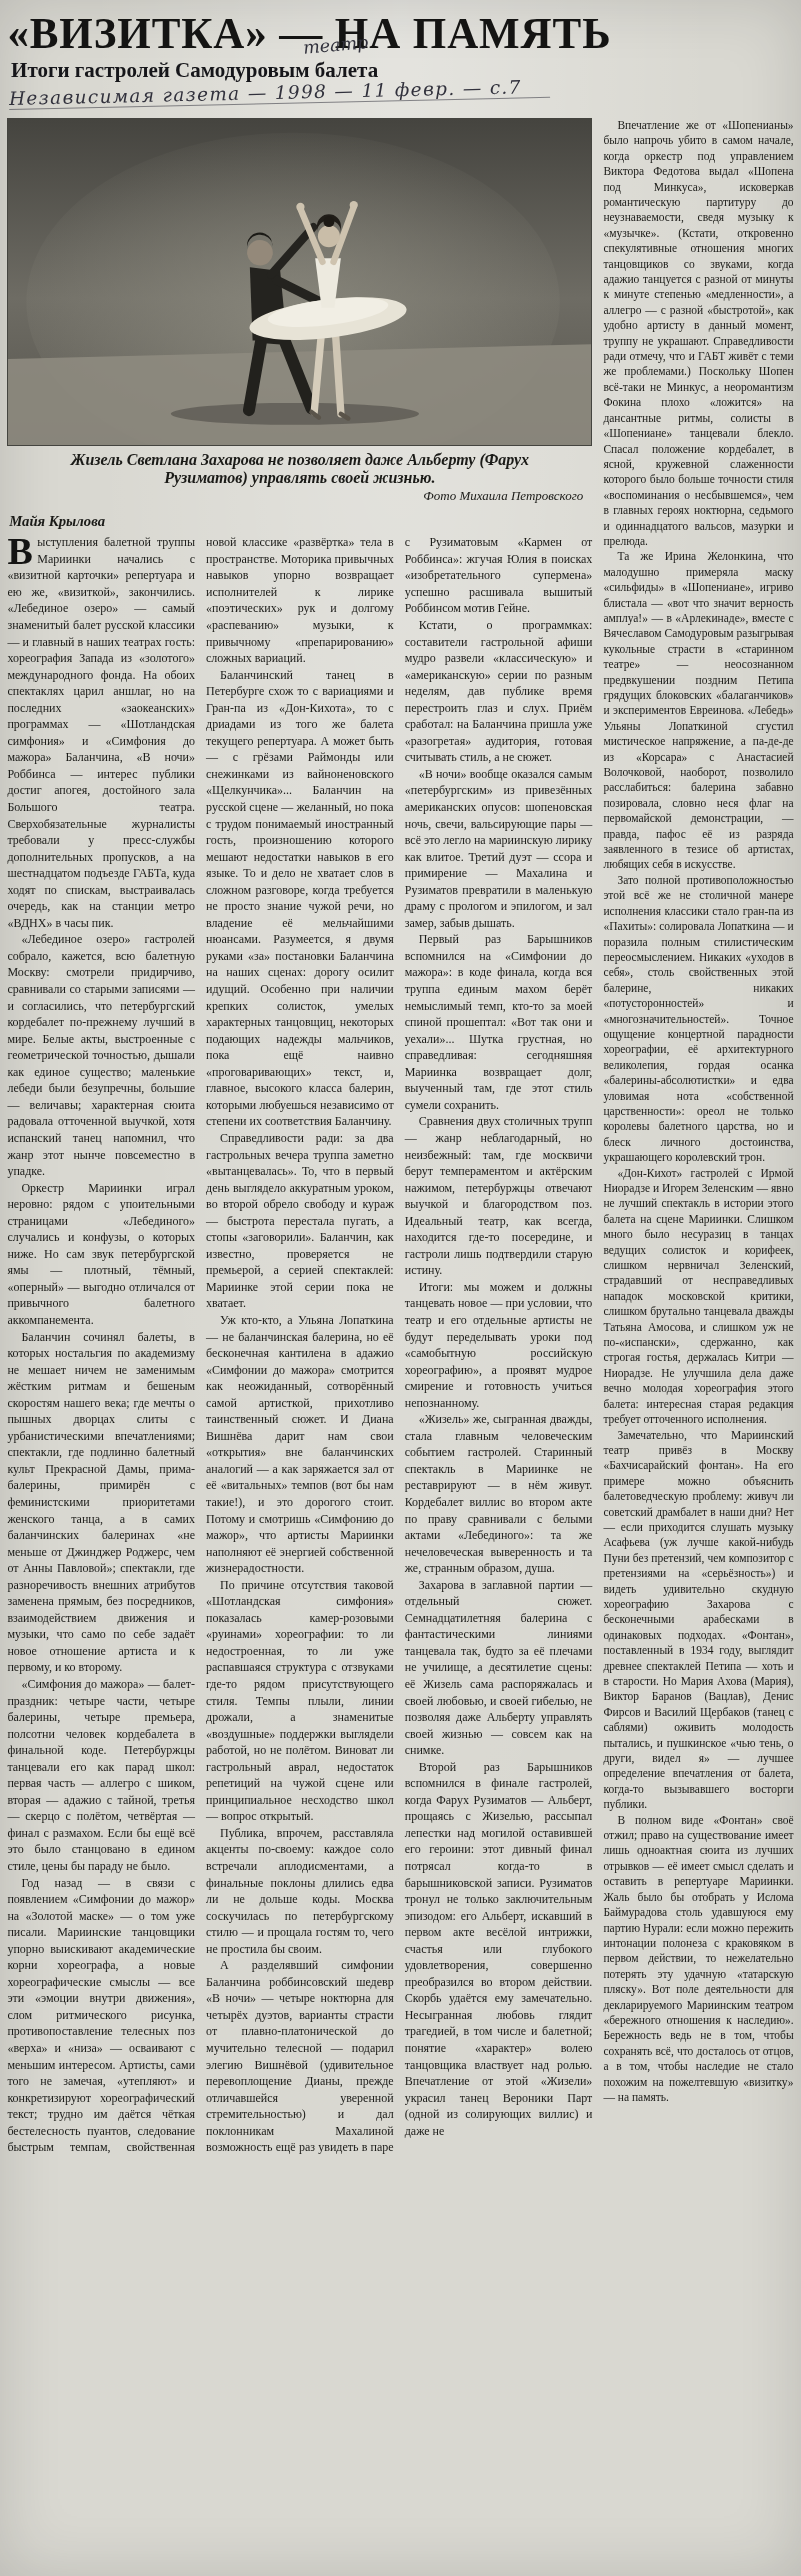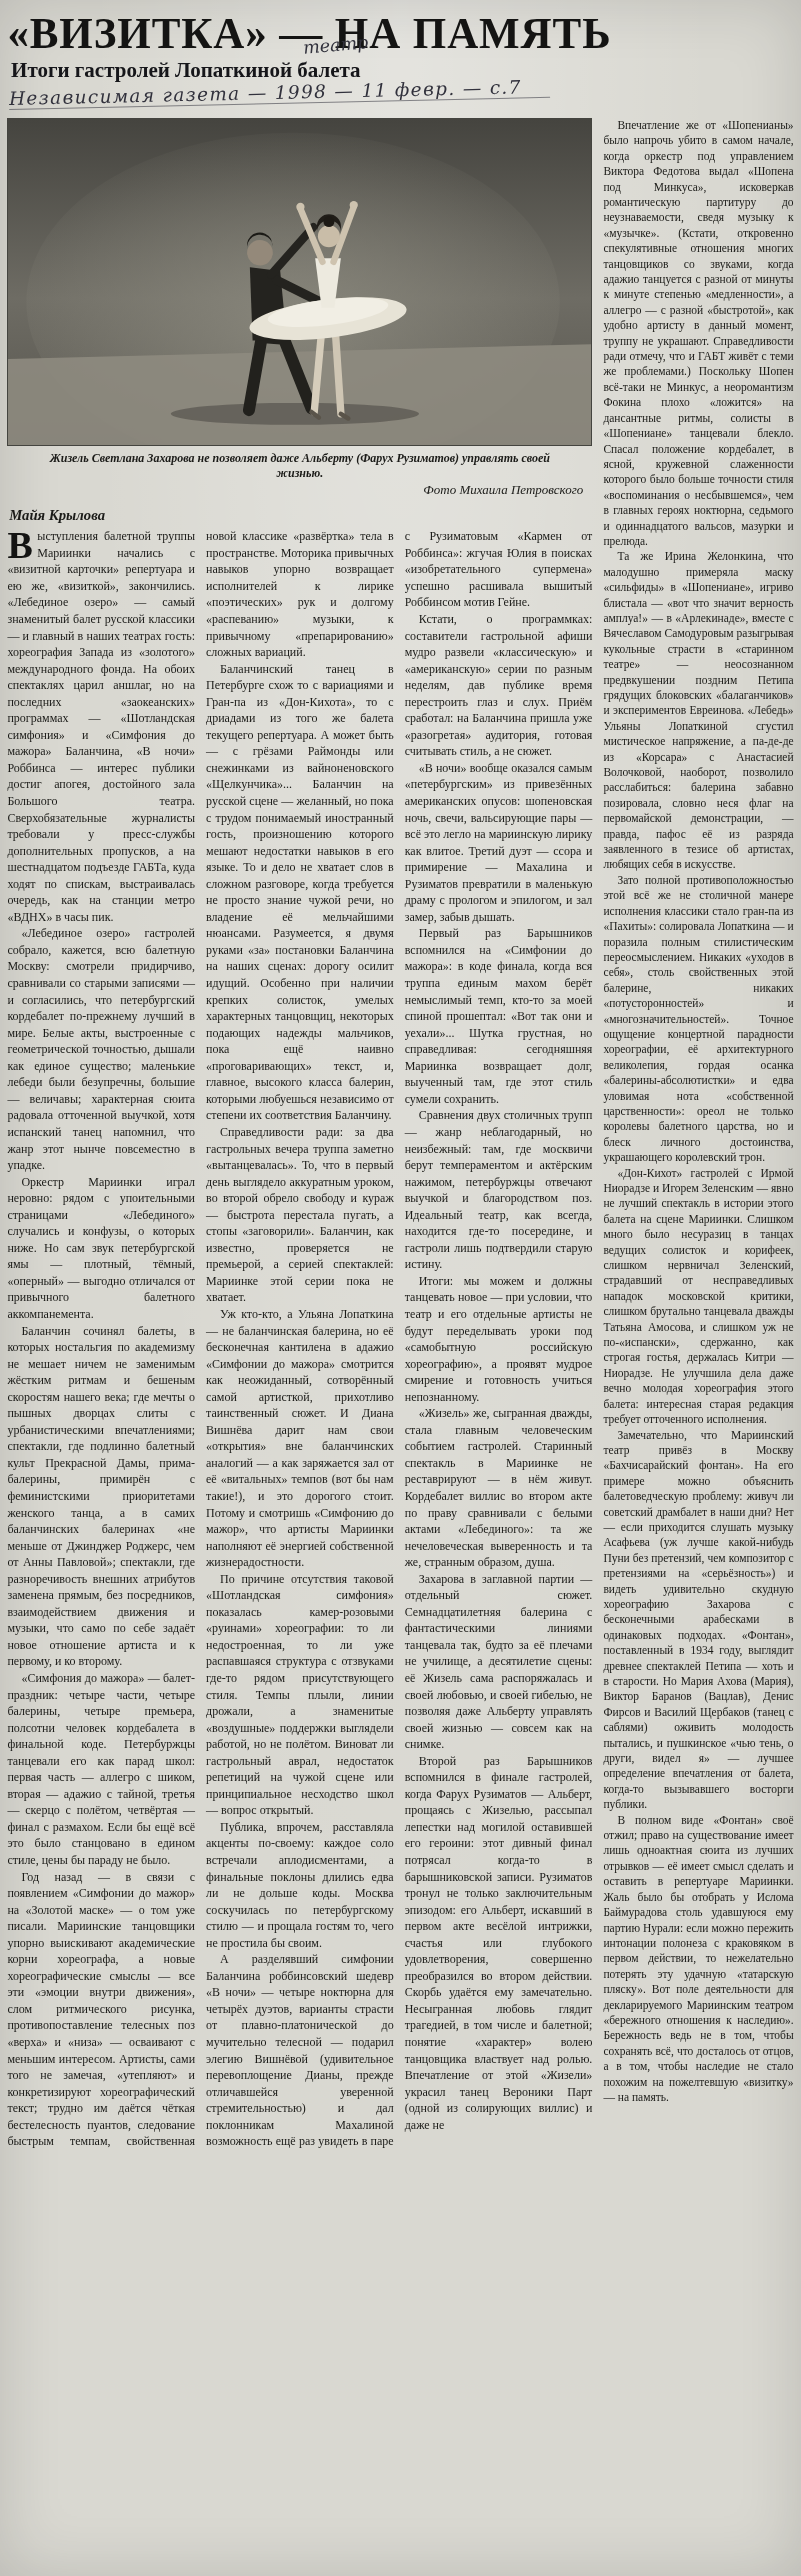--- a/index.html
+++ b/index.html
@@ -49,21 +49,21 @@
     flex: 1;
     height: 2444px; overflow: hidden;
     font-size: 11.5px; line-height: 1.34; text-align: justify;
     hyphens: auto;
   }
   figure { margin: 0; }
   .photo { display: block; width: 100%; height: 328px; border: 0.9px solid #44443f; }
   figcaption { margin-top: 4.6px; }
   .caption {
     display: block; text-align: center;
-    font-size: 12px; font-weight: 700; font-style: italic;
+    font-size: 16px; font-weight: 700; font-style: italic;
     padding: 0 24px;
   }
   .credit {
     display: block; text-align: right;
     font-size: 13px; font-style: italic; margin-top: 1.8px; padding-right: 9.2px;
   }
   .byline { margin: 8.3px 0 4.6px 1.8px; font-size: 14.7px; font-weight: 700; font-style: italic; }
   .body-columns {
     height: 2052px;
     column-count: 3; column-gap: 11px;
@@ -79,21 +79,21 @@
   }
 </style>
 </head>
 <body>
 
 <div class="page">
 
   <header>
     <h1 class="headline">«ВИЗИТКА» — НА ПАМЯТЬ</h1>
     <span class="handwriting hw-theatre">театр</span>
-    <h2 class="subtitle">Итоги гастролей Лопаткиной балета</h2>
+    <h2 class="subtitle">Итоги гастролей Самодуровым балета</h2>
     <div>
       <span class="handwriting hw-citation">Независимая газета — 1998 — 11 февр. — с.7</span>
     </div>
   </header>
 
   <div class="content">
 
     <div class="left-region">
 
       <figure>

